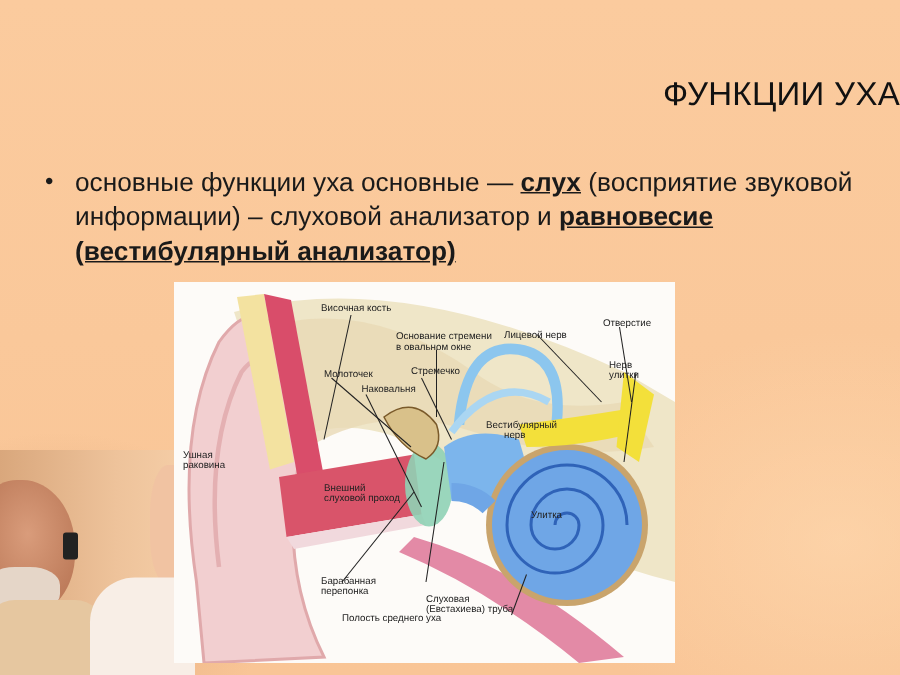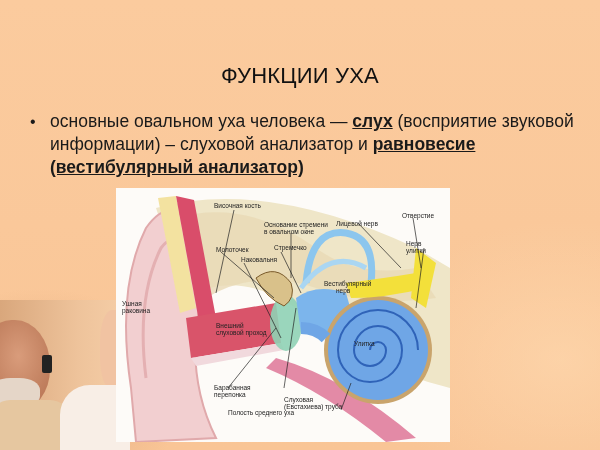--- a/index.html
+++ b/index.html
@@ -9,22 +9,22 @@
     font-family: "Liberation Sans", sans-serif;
   }
   .bg-grad {
     position: absolute; inset: 0;
     background:
       radial-gradient(ellipse 260px 200px at 560px 360px, rgba(255,220,180,0.55), rgba(255,220,180,0) 70%),
       radial-gradient(ellipse 200px 160px at 40px 400px, rgba(180,120,80,0.35), rgba(180,120,80,0) 70%),
       linear-gradient(180deg, #fbcb9e 0%, #f9c596 100%);
   }
   .title {
-    position: absolute; left: 0; width: 600px; top: 63px;
-    text-align: center; font-size: 22px; color: #111;
+    position: absolute; left: 0; width: 600px; top: 50px;
+    text-align: right; font-size: 22px; color: #111;
     letter-spacing: 0.2px;
   }
   .bullet-block {
     position: absolute; left: 30px; top: 110px; width: 560px;
     font-size: 17.5px; line-height: 23px; color: #1a1a1a;
   }
   .bullet-dot {
     position: absolute; left: 0; top: 0; font-size: 16px;
   }
   .bullet-text { margin-left: 20px; }
@@ -74,21 +74,21 @@
 </style>
 </head>
 <body>
 
 <div class="bg-grad"></div>
 
 <div class="title">ФУНКЦИИ УХА</div>
 
 <div class="bullet-block">
   <span class="bullet-dot">•</span>
-  <div class="bullet-text"><span>основные овальном уха человека — </span><b>слух</b><span> (восприятие звуковой информации) – слуховой анализатор и </span><b>равновесие (вестибулярный анализатор)</b></div>
+  <div class="bullet-text"><span>основные функции уха основные — </span><b>слух</b><span> (восприятие звуковой информации) – слуховой анализатор и </span><b>равновесие (вестибулярный анализатор)</b></div>
 </div>
 
 <div class="photo">
   <div class="head"></div>
   <div class="beard"></div>
   <div class="shirt"></div>
   <div class="doc-face"></div>
   <div class="coat"></div>
   <div class="otoscope"></div>
 </div>

